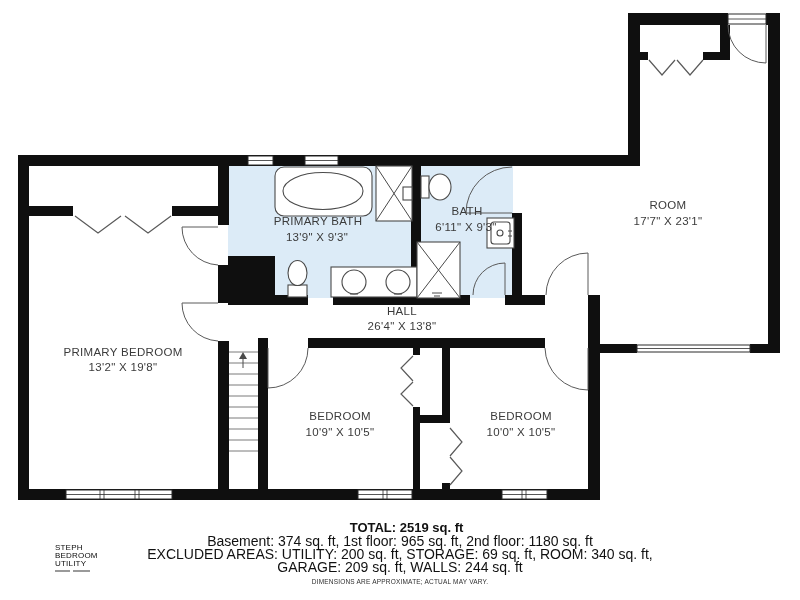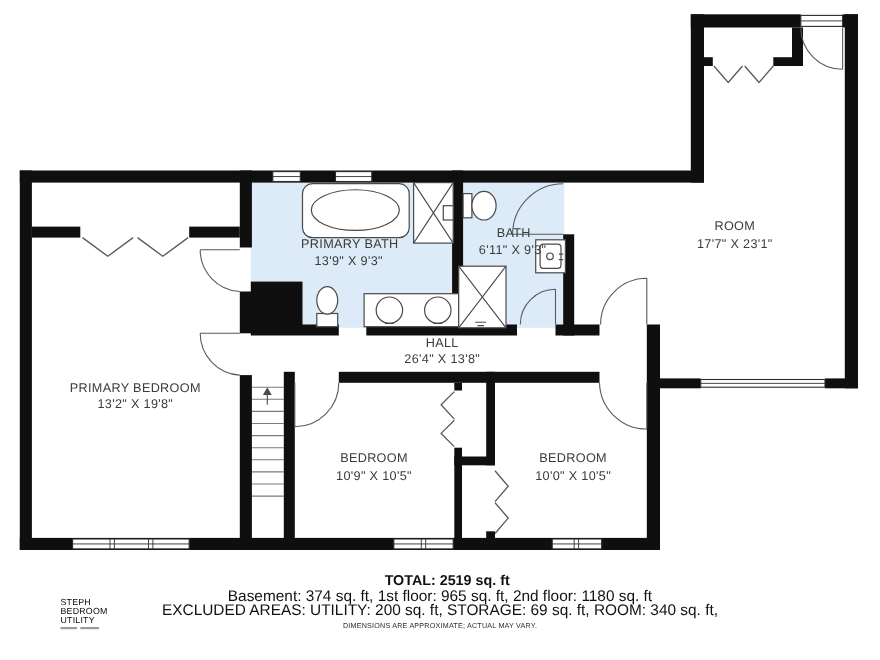--- a/index.html
+++ b/index.html
@@ -229,20 +229,21 @@
       <text class="room-name" x="521" y="420" text-anchor="middle">BEDROOM</text>
       <text class="room-dims" x="521" y="436" text-anchor="middle">10'0" X 10'5"</text>
     </g>
   </svg>
 
   
   <div class="footer">
     <div class="f-total">TOTAL: 2519 sq. ft</div>
     <div class="f-line">Basement: 374 sq. ft, 1st floor: 965 sq. ft, 2nd floor: 1180 sq. ft</div>
     <div class="f-line">EXCLUDED AREAS: UTILITY: 200 sq. ft, STORAGE: 69 sq. ft, ROOM: 340 sq. ft,</div>
+    <div class="f-line">GARAGE: 209 sq. ft, WALLS: 244 sq. ft</div>
     <div class="f-disc">DIMENSIONS ARE APPROXIMATE; ACTUAL MAY VARY.</div>
   </div>
 
   
   <div class="logo">
     <div>STEPH</div>
     <div>BEDROOM</div>
     <div>UTILITY</div>
     <div class="logo-marks">
       <span class="m1"></span>

